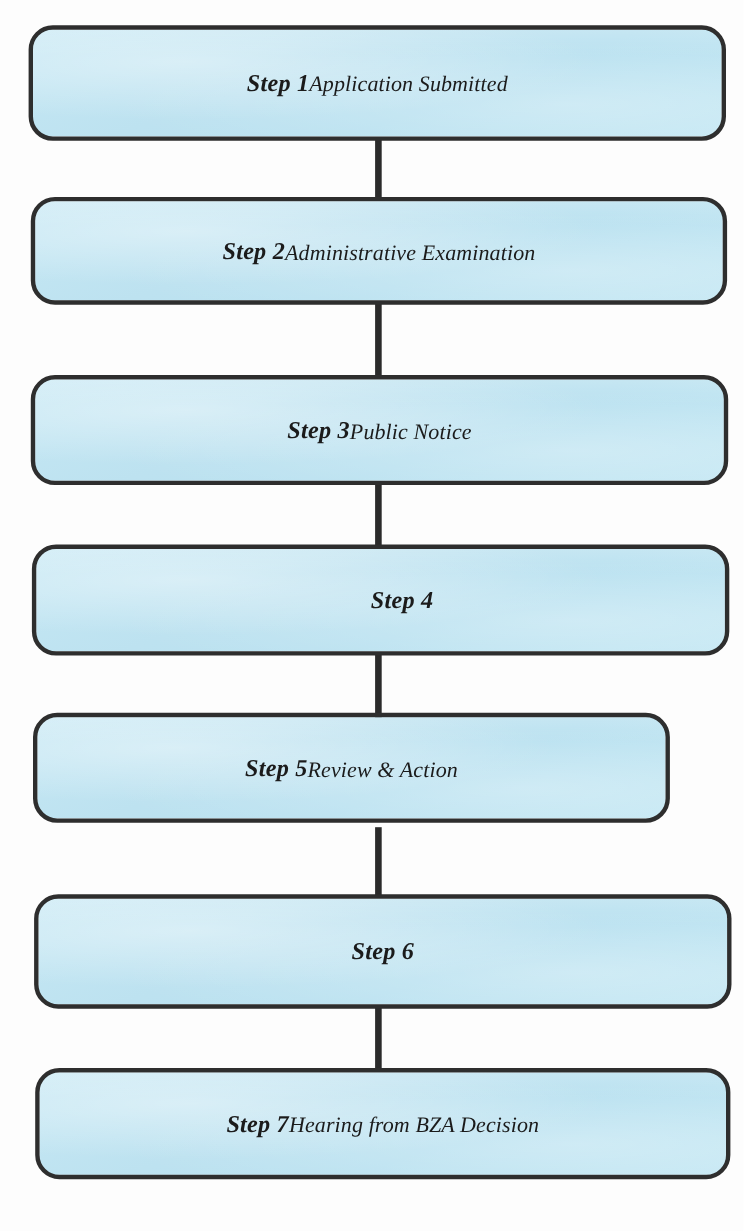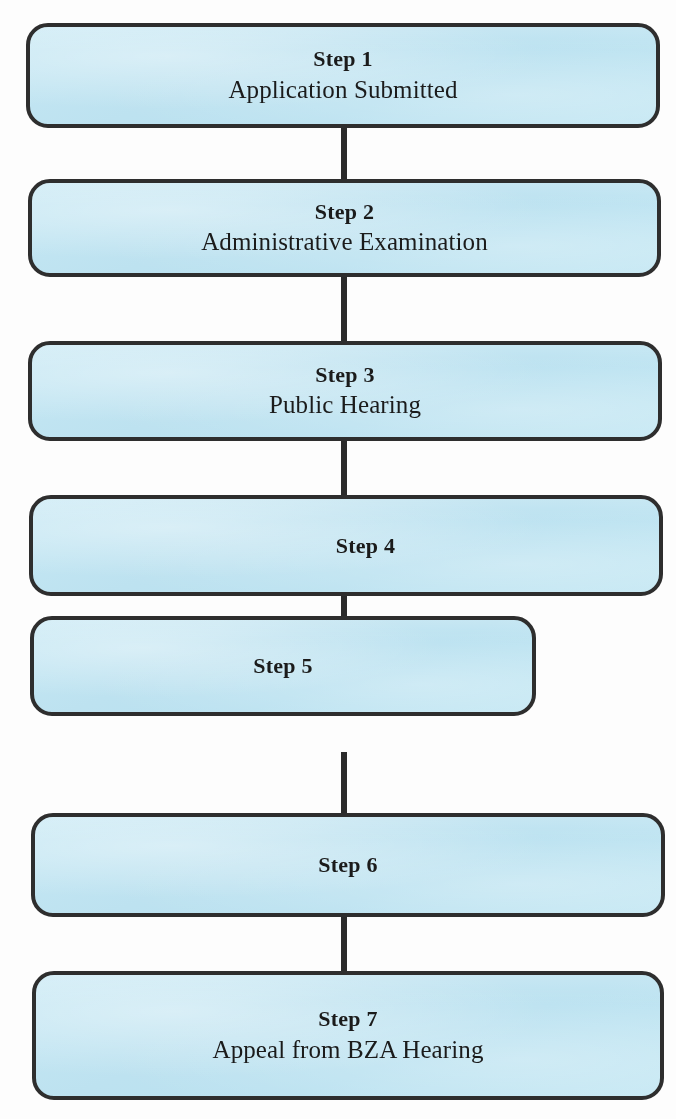--- a/index.html
+++ b/index.html
@@ -40,25 +40,26 @@
 
   
   .step-box {
     position: absolute;
     box-sizing: border-box;
     border: 4px solid #2e2e2e;
     border-radius: 22px;
     background: linear-gradient(160deg, #c6e8f4 0%, #bde2f0 38%, #b9e1f0 62%, #c3e7f3 100%);
     box-shadow: 0 0 0 0 rgba(0,0,0,0);
     display: flex;
-    flex-direction: column;
+    flex-direction: row;
     align-items: center;
     justify-content: center;
     z-index: 2;
     overflow: hidden;
+    font-style: italic;
   }
   
   .step-box::before {
     content: "";
     position: absolute;
     inset: 0;
     background:
       radial-gradient(ellipse at 22% 30%, rgba(255,255,255,0.40) 0%, rgba(255,255,255,0) 55%),
       radial-gradient(ellipse at 78% 70%, rgba(255,255,255,0.28) 0%, rgba(255,255,255,0) 60%),
       linear-gradient(to bottom, rgba(255,255,255,0.18) 0%, rgba(255,255,255,0) 25%);
@@ -71,37 +72,37 @@
     font-size: 22px;
     line-height: 1.18;
     color: #1b1b1b;
     letter-spacing: 0.2px;
     text-align: center;
     z-index: 1;
   }
   .step-label {
     position: relative;
     font-weight: normal;
-    font-size: 25px;
+    font-size: 20px;
     line-height: 1.2;
     color: #1b1b1b;
     letter-spacing: 0.1px;
     text-align: center;
     margin-top: 3px;
     z-index: 1;
   }
 
   
   #box-1 { left: 26px;  top: 23px;   width: 634px; height: 105px; }
   #box-2 { left: 28px;  top: 179px;  width: 633px; height: 98px; align-items: center;  }
   #box-3 { left: 28px;  top: 341px;  width: 634px; height: 100px; }
   #box-4 { left: 29px;  top: 495px;  width: 634px; height: 101px; padding-left: 39px; }
-  #box-5 { left: 30px;  top: 616px;  width: 506px; height: 100px; }
+  #box-5 { left: 30px;  top: 648px;  width: 579px; height: 100px; }
   #box-6 { left: 31px;  top: 813px;  width: 634px; height: 104px; }
-  #box-7 { left: 32px;  top: 971px;  width: 632px; height: 129px; }
+  #box-7 { left: 32px;  top: 971px;  width: 632px; height: 101px; }
 
   
   #conn-1 { top: 126px; height: 56px; }
   #conn-2 { top: 275px; height: 68px; }
   #conn-3 { top: 439px; height: 58px; }
   #conn-4 { top: 594px; height: 62px; }
   #conn-5 { top: 752px; height: 63px; }
   #conn-6 { top: 915px; height: 58px; }
 </style>
 </head>
@@ -118,37 +119,38 @@
   <div class="connector" id="conn-1"></div>
 
   <div class="step-box" id="box-2">
     <div class="step-title">Step 2</div>
     <div class="step-label">Administrative Examination</div>
   </div>
   <div class="connector" id="conn-2"></div>
 
   <div class="step-box" id="box-3">
     <div class="step-title">Step 3</div>
-    <div class="step-label">Public Hearing</div>
+    <div class="step-label">Public Notice</div>
   </div>
   <div class="connector" id="conn-3"></div>
 
   <div class="step-box" id="box-4">
     <div class="step-title">Step 4</div>
   </div>
   <div class="connector" id="conn-4"></div>
 
   <div class="step-box" id="box-5">
     <div class="step-title">Step 5</div>
+    <div class="step-label">Review &amp; Action</div>
   </div>
   <div class="connector" id="conn-5"></div>
 
   <div class="step-box" id="box-6">
     <div class="step-title">Step 6</div>
   </div>
   <div class="connector" id="conn-6"></div>
 
   <div class="step-box" id="box-7">
     <div class="step-title">Step 7</div>
-    <div class="step-label">Appeal from BZA Hearing</div>
+    <div class="step-label">Hearing from BZA Decision</div>
   </div>
 
 </div>
 
 </body></html>

